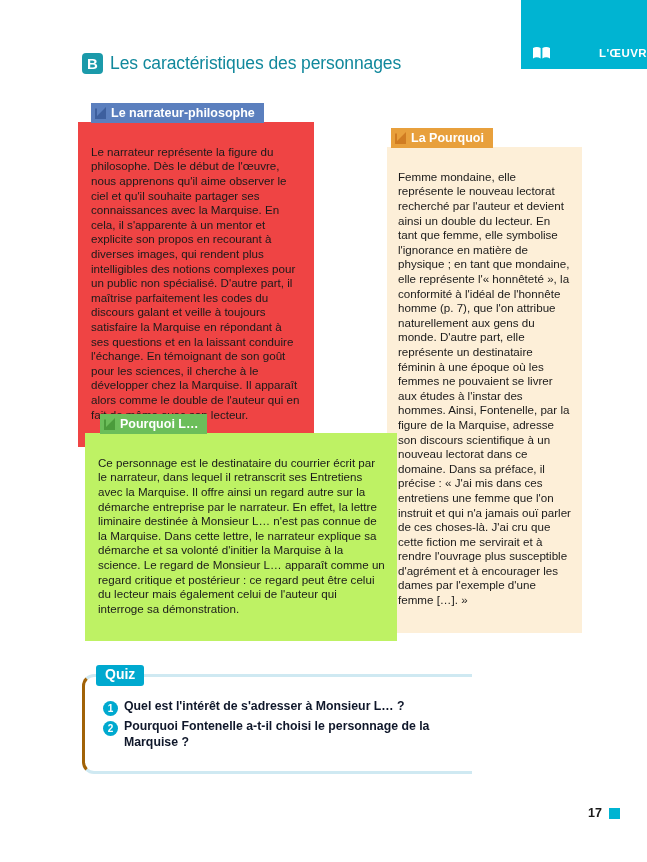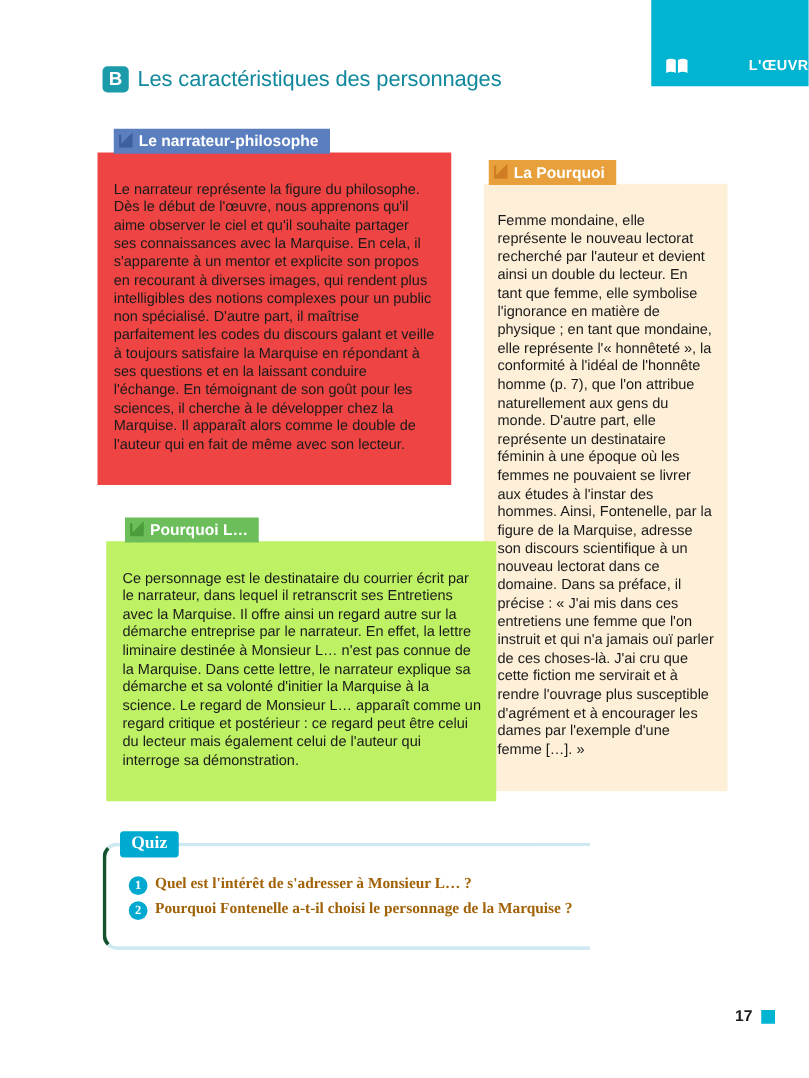--- a/index.html
+++ b/index.html
@@ -103,21 +103,21 @@
     white-space: nowrap;
   }
   .panel-body {
     font-size: 11.6px;
     line-height: 14.6px;
     color: #1a1a1a;
     box-sizing: border-box;
   }
 
   
-  #panel-narrateur { left: 78px; top: 103px; width: 283px; }
+  #panel-narrateur { left: 78px; top: 103px; width: 236px; }
   #panel-narrateur .panel-header { background: #5b7fbe; margin-left: 13px; }
   #panel-narrateur .panel-box {
     background: #ef4444;
     padding: 11px 13px 13px 13px;
     margin-top: -1px;
   }
 
   
   #panel-marquise { left: 387px; top: 128px; width: 195px; }
   #panel-marquise .panel-header { background: #e8a03c; margin-left: 4px; }
@@ -140,30 +140,29 @@
 
   
   .quiz {
     position: absolute;
     left: 82px;
     top: 674px;
     width: 390px;
   }
   .quiz-frame {
     position: relative;
-    border-left: 3px solid #14532d;
+    border-left: 3px solid #a16207;
     border-top: 3px solid #cfe9f2;
     border-bottom: 3px solid #cfe9f2;
     border-right: none;
     border-top-left-radius: 12px;
     border-bottom-left-radius: 12px;
     padding: 16px 0 18px 18px;
     min-height: 76px;
     box-sizing: border-box;
-    font-family: Liberation Serif, serif;
   }
   .quiz-badge {
     position: absolute;
     left: 11px;
     top: -12px;
     background: #00a9cf;
     color: #ffffff;
     font-size: 14px;
     font-weight: bold;
     padding: 2px 9px 3px 9px;
@@ -189,21 +188,21 @@
     font-size: 10px;
     font-weight: bold;
     display: flex;
     align-items: center;
     justify-content: center;
     margin-top: 2px;
   }
   .quiz-text {
     font-size: 12.3px;
     font-weight: bold;
-    color: #a16207;
+    color: #0f172a;
     line-height: 15.5px;
   }
 
   
   .footer {
     position: absolute;
     left: 0;
     top: 806px;
     width: 647px;
     display: flex;

